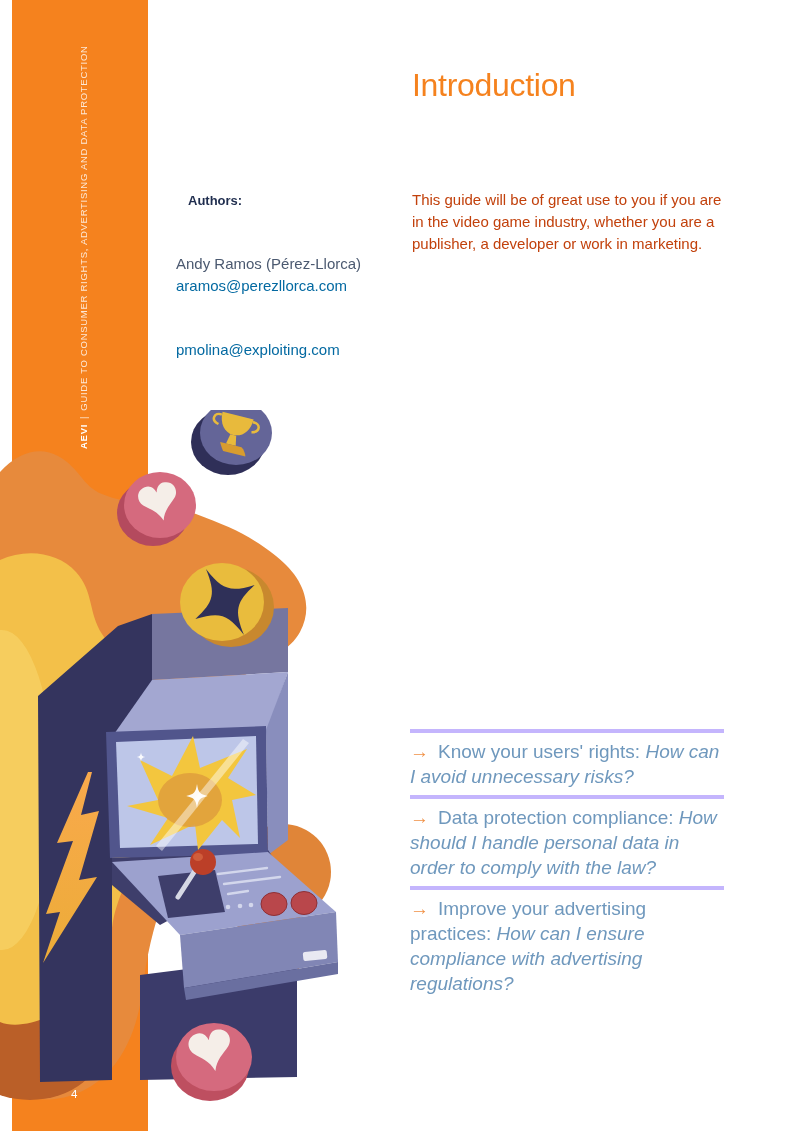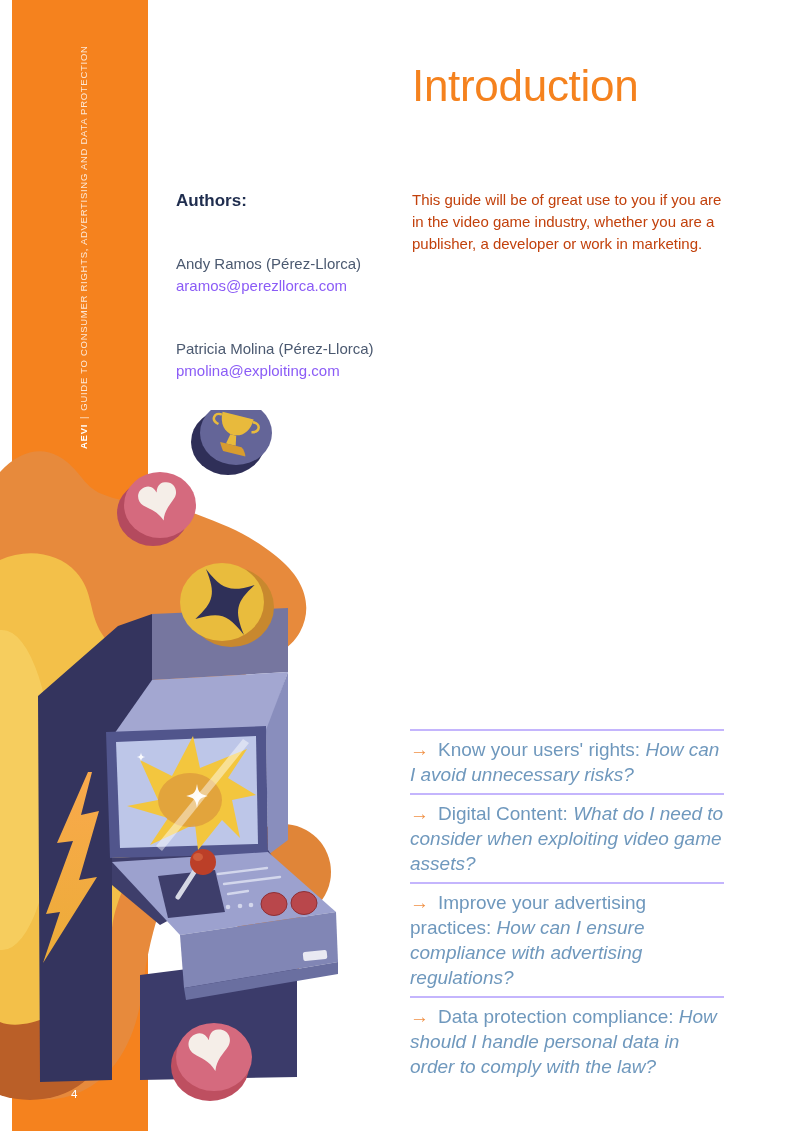--- a/index.html
+++ b/index.html
@@ -10,41 +10,41 @@
   
   .side-text{position:absolute;left:78px;top:449px;transform:rotate(-90deg);
              transform-origin:0 0;white-space:nowrap;font-size:9.5px;letter-spacing:0.72px;
              color:rgba(255,255,255,0.82);z-index:6;}
   .side-text .brand{font-weight:bold;color:#ffffff;}
   .side-text .sep{margin:0 5px;color:rgba(255,255,255,0.75);}
   
   .illus{position:absolute;left:0;top:410px;width:460px;height:721px;z-index:4;}
   
   .title{position:absolute;left:412px;top:62px;z-index:5;font-weight:300;
-         font-size:44px;line-height:47px;letter-spacing:-0.3px;margin:0;}
+         font-size:32px;line-height:47px;letter-spacing:-0.3px;margin:0;}
   .t1{color:#F5821E;}
   .t2{color:#F79A4F;}
   .t2 b{font-weight:bold;}
   @supports ((-webkit-background-clip:text) or (background-clip:text)){
     .t2{background:linear-gradient(180deg,#F68723 8%,#FBBE8D 96%);
         -webkit-background-clip:text;background-clip:text;color:transparent;}
   }
   
   .authors{position:absolute;left:176px;top:190px;width:230px;font-size:15px;line-height:21px;z-index:5;}
-  .authors h3{margin:0 0 13px 0;font-size:17px;color:#1F2D4E;font-weight:bold;}
+  .authors h3{margin:0 0 13px 12px;font-size:13px;color:#1F2D4E;font-weight:bold;}
   .author{margin-bottom:13px;margin-top:42px;}
   .author .name{color:#4B5970;}
-  .author a{color:#8b5cf6;text-decoration:none;display:inline-block;margin-top:1px;}
+  .author a{color:#0369a1;text-decoration:none;display:inline-block;margin-top:1px;}
   
   .intro{position:absolute;left:412px;top:189px;width:320px;font-size:15px;line-height:22px;
          color:#c2410c;z-index:5;}
   .intro p{margin:0 0 12px 0;}
   
   .topics{position:absolute;left:410px;top:729px;width:314px;z-index:5;}
-  .topic{border-top:2px solid #c4b5fd;padding-top:6px;margin-bottom:6px;
+  .topic{border-top:4px solid #c4b5fd;padding-top:6px;margin-bottom:6px;
          font-size:19px;line-height:25px;color:#6F98BD;}
   .topic .arrow{color:#F09045;margin-right:9px;}
   .topic .q{font-style:italic;}
   
   .pagenum{position:absolute;left:71px;top:1088px;color:#ffffff;font-size:11.5px;z-index:7;}
   .assoc{position:absolute;right:77px;top:1140px;font-size:14px;letter-spacing:0.6px;
          color:#B7C9D9;z-index:5;}
 </style>
 </head>
 <body>
@@ -164,44 +164,39 @@
     <span class="t1">Introduction</span><br>
   </h1>
 
   <div class="authors">
     <h3>Authors:</h3>
     <div class="author">
       <div class="name">Andy Ramos (Pérez-Llorca)</div>
       <a href="#">aramos@perezllorca.com</a>
     </div>
     <div class="author">
-      <div class="name">Patricia Molina (Pérez-Llorca)</div>
       <a href="#">pmolina@exploiting.com</a>
     </div>
   </div>
 
   <div class="intro">
     <p>This guide will be of great use to you if you are in the video game industry, whether you are a publisher, a developer or work in marketing.</p>
   </div>
 
   <div class="topics">
     <div class="topic">
       <span class="arrow">→</span><span>Know your users' rights:</span>
       <span class="q">How can I avoid unnecessary risks?</span>
     </div>
     <div class="topic">
-      <span class="arrow">→</span><span>Digital Content:</span>
-      <span class="q">What do I need to consider when exploiting video game assets?</span>
+      <span class="arrow">→</span><span>Data protection compliance:</span>
+      <span class="q">How should I handle personal data in order to comply with the law?</span>
     </div>
     <div class="topic">
       <span class="arrow">→</span><span>Improve your advertising practices:</span>
       <span class="q">How can I ensure compliance with advertising regulations?</span>
     </div>
-    <div class="topic">
-      <span class="arrow">→</span><span>Data protection compliance:</span>
-      <span class="q">How should I handle personal data in order to comply with the law?</span>
-    </div>
   </div>
 
   <div class="pagenum">4</div>
   <div class="assoc">SPANISH VIDEO GAME ASSOCIATION</div>
 
 </div>
 
 </body></html>

